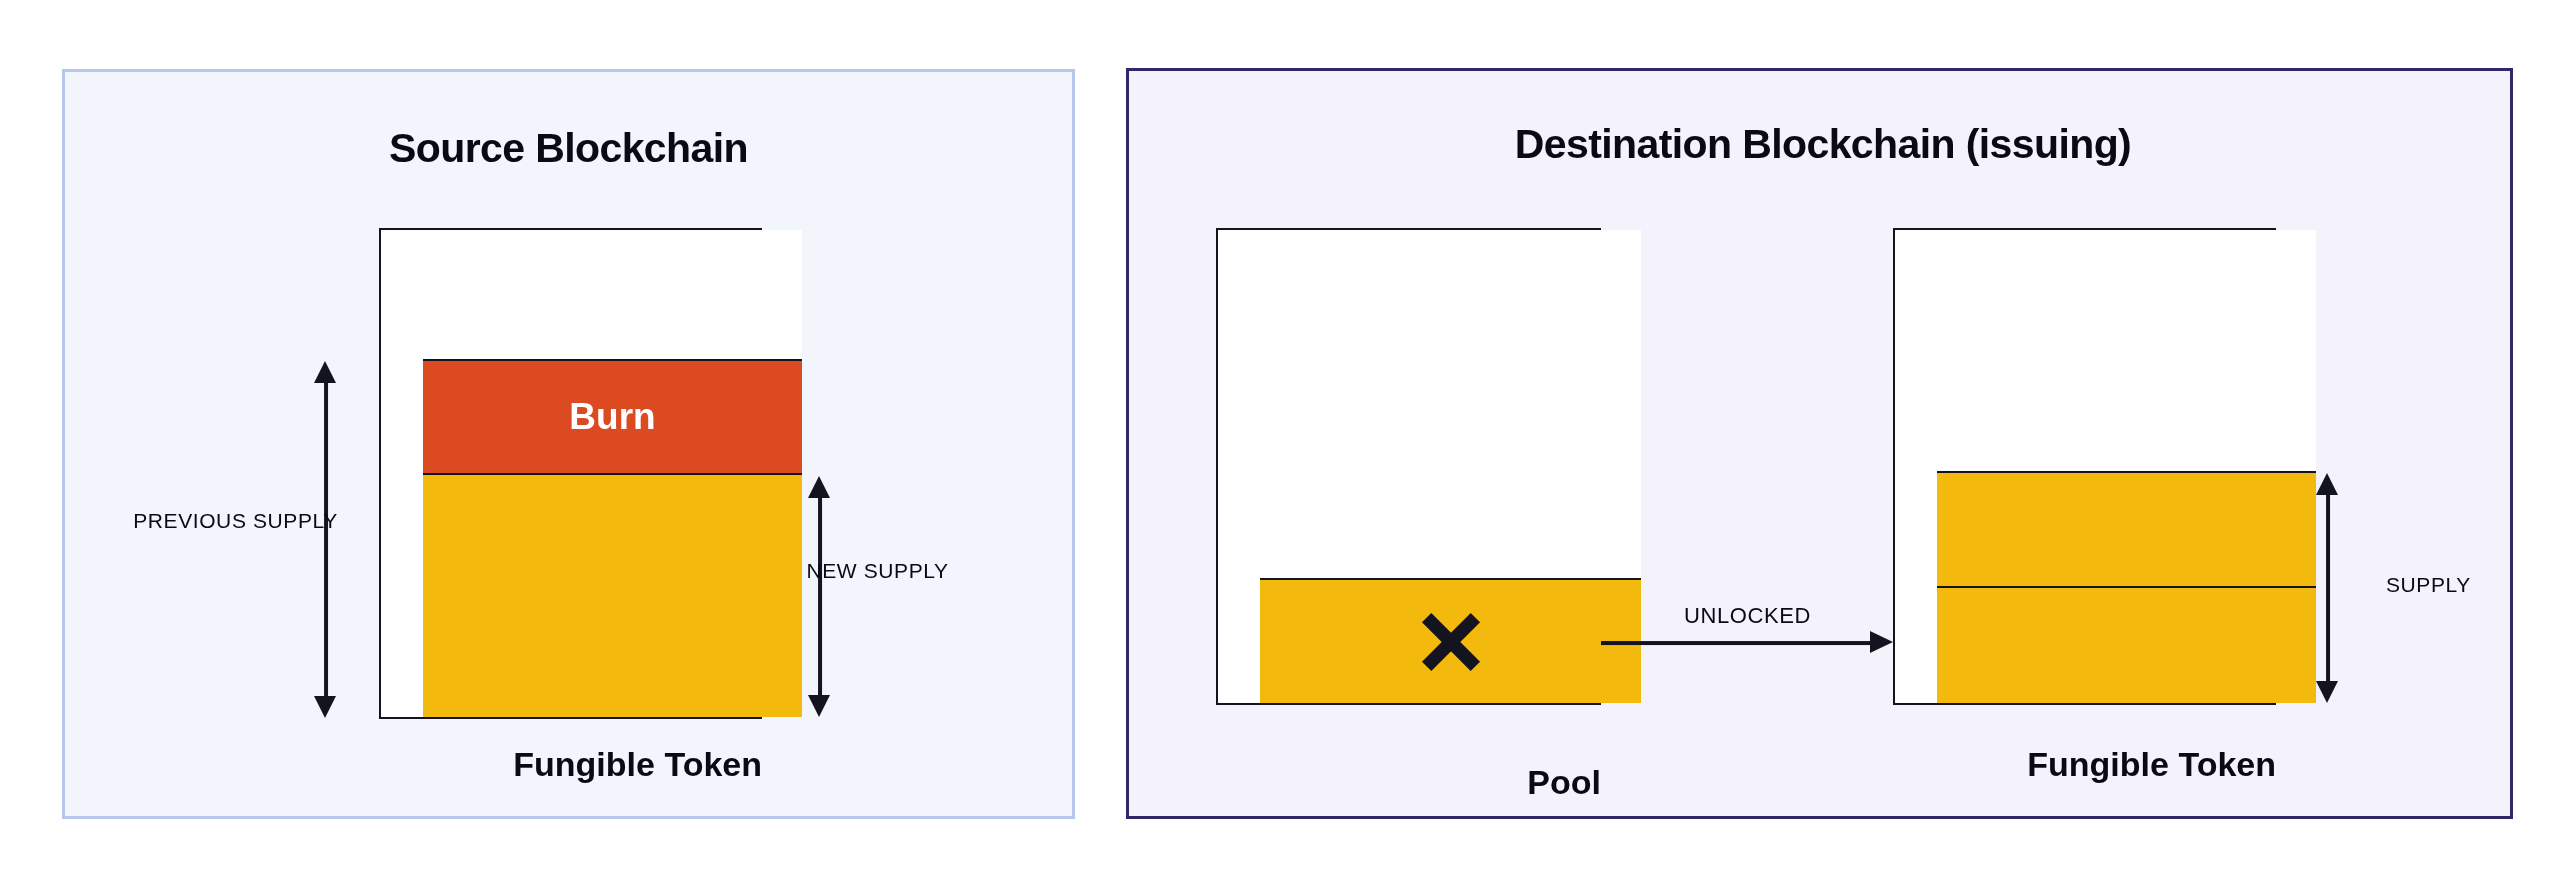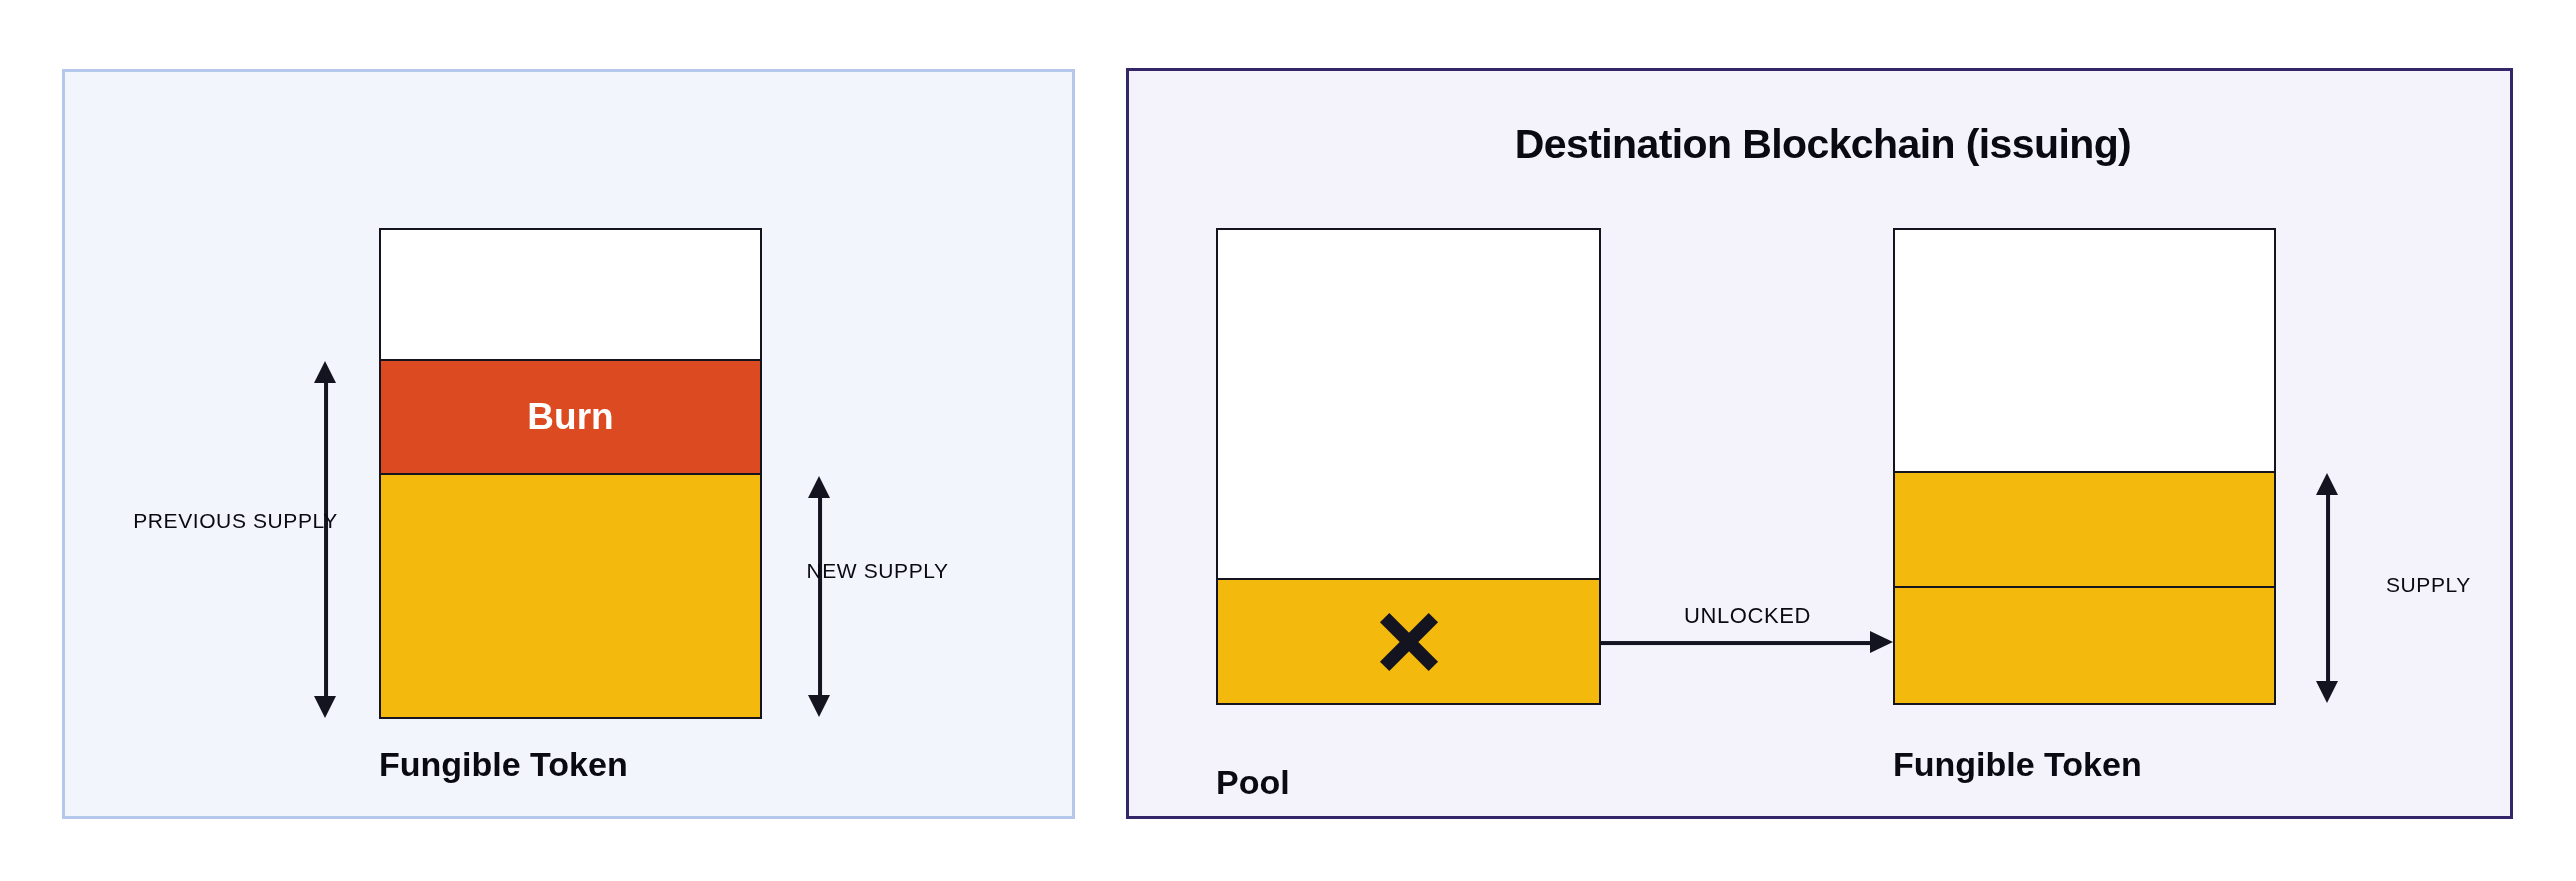--- a/index.html
+++ b/index.html
@@ -28,42 +28,42 @@
   .panel-title{position:absolute;text-align:center;font-size:41px;font-weight:700;
     letter-spacing:-0.6px;line-height:1;color:var(--text);}
   .panel-title.source-title{left:62px;top:128px;width:1013px;}
   .panel-title.dest-title{left:1126px;top:124px;width:1394px;}
 
   .bar{position:absolute;background:var(--bar-fill);border:2.2px solid var(--line);}
   .bar-source-token{left:379px;top:228px;width:383px;height:491px;}
   .bar-pool{left:1216px;top:228px;width:385px;height:477px;}
   .bar-dest-token{left:1893px;top:228px;width:383px;height:477px;}
 
-  .seg{width:100%;position:relative;}
+  .seg{width:100%;position:relative;margin-left:42px;}
   .seg-white{background:var(--bar-fill);}
   .seg-burn{background:var(--burn-fill);border-top:2.2px solid var(--line);border-bottom:2.2px solid var(--line);
     display:flex;align-items:center;justify-content:center;}
   .seg-token{background:var(--token-fill);}
   .seg-token.bordered-top{border-top:2.2px solid var(--line);}
   .seg-cross{display:flex;align-items:center;justify-content:center;}
 
   .src-white{height:129px;}
   .src-burn{height:116px;}
   .src-token{height:242px;}
 
   .pool-white{height:348px;}
   .pool-token{height:125px;}
 
   .dst-white{height:241px;}
   .dst-token-a{height:115px;}
   .dst-token-b{height:117px;}
 
   .burn-label{font-size:37px;font-weight:600;color:var(--burn-text);letter-spacing:0;}
 
-  .bar-caption{position:absolute;text-align:left;font-size:34px;font-weight:700;line-height:1;color:var(--text);}
+  .bar-caption{position:absolute;text-align:right;font-size:34px;font-weight:700;line-height:1;color:var(--text);}
   .cap-source{left:379px;top:747px;width:383px;}
   .cap-pool{left:1216px;top:747px;width:385px;margin-top:18px;}
   .cap-dest{left:1893px;top:747px;width:383px;}
 
   .small-label{position:absolute;font-size:21px;font-weight:400;letter-spacing:0.6px;
     line-height:27px;text-align:center;color:var(--text);}
   .lbl-previous{left:124px;top:507px;width:223px;}
   .lbl-new{left:766px;top:557px;width:223px;}
   .lbl-unlocked{left:1636px;top:594px;width:223px;font-size:22px;margin-top:8px;}
   .lbl-supply{left:2344px;top:571px;margin-left:42px;}
@@ -88,20 +88,21 @@
 
   .cross{display:block;}
 </style>
 </head>
 <body>
 
 <div class="page">
 
   <div class="panel source"></div>
 
+  <div class="panel-title source-title">Source Blockchain</div>
 
   <div class="bar bar-source-token">
     <div class="seg seg-white src-white"></div>
     <div class="seg seg-burn src-burn">
       <span class="burn-label">Burn</span>
     </div>
     <div class="seg seg-token src-token"></div>
   </div>
 
   <div class="bar-caption cap-source">Fungible Token</div>

